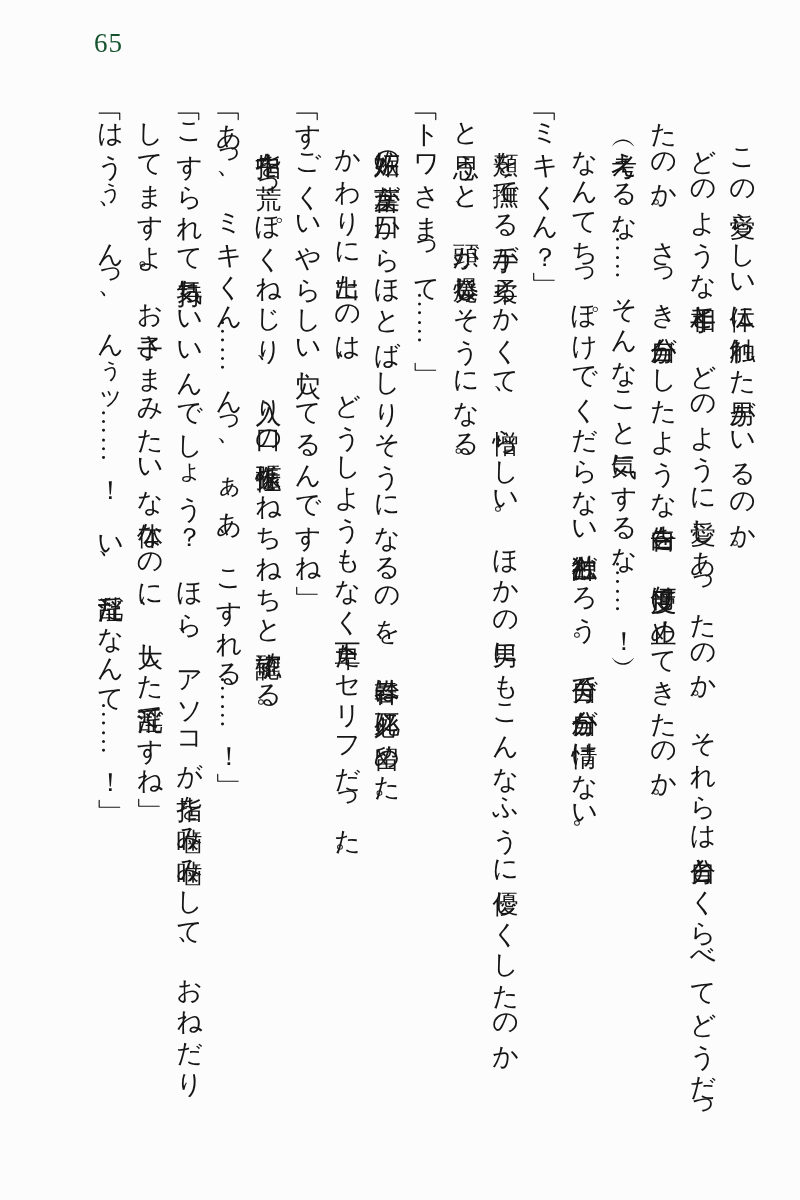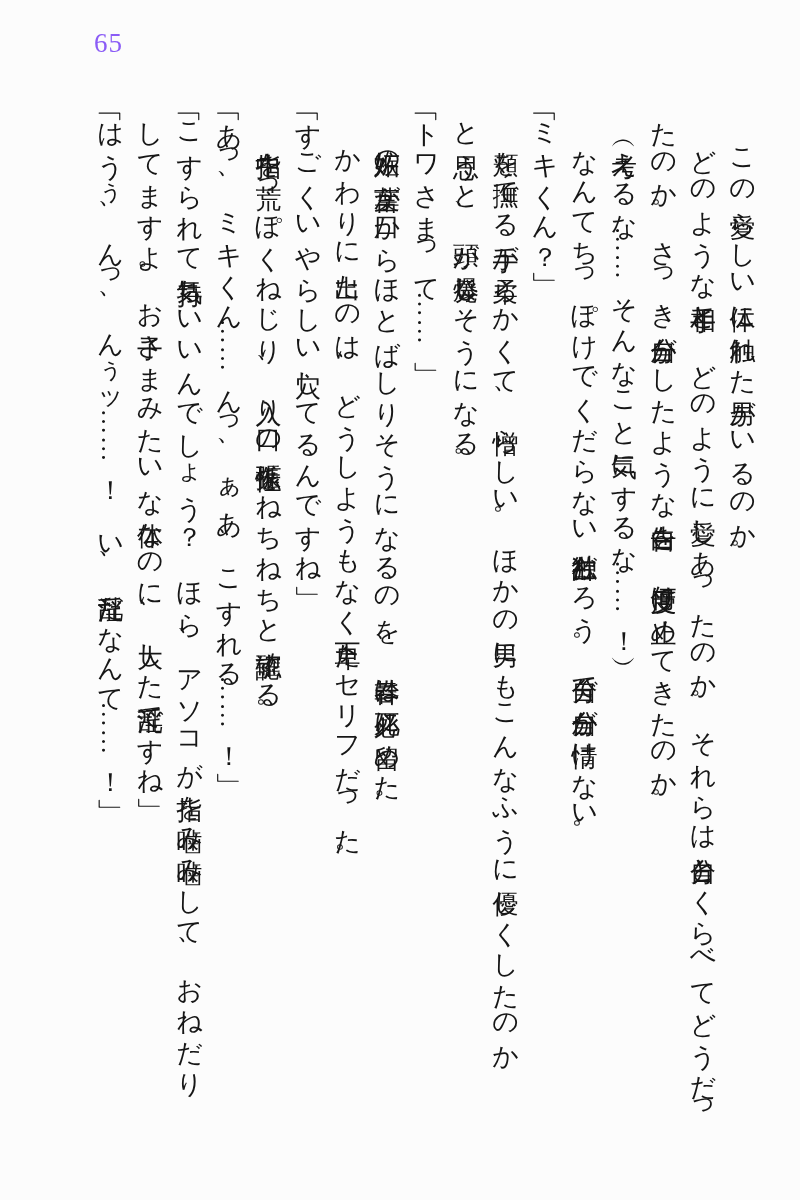--- a/index.html
+++ b/index.html
@@ -17,21 +17,21 @@
     background: #fcfcfc;
     font-family: "Liberation Serif", "DejaVu Serif", serif;
     color: #161616;
   }
   .page-number {
     position: absolute;
     left: 94px;
     top: 28px;
     font-size: 27px;
     letter-spacing: 1px;
-    color: #8b5cf6;
+    color: #14532d;
     font-family: "Liberation Serif", "DejaVu Serif", serif;
   }
   .text-block {
     position: absolute;
     top: 104px;
     right: 38px;
     height: 1046px;
     writing-mode: vertical-rl;
     -webkit-writing-mode: vertical-rl;
     text-orientation: mixed;

